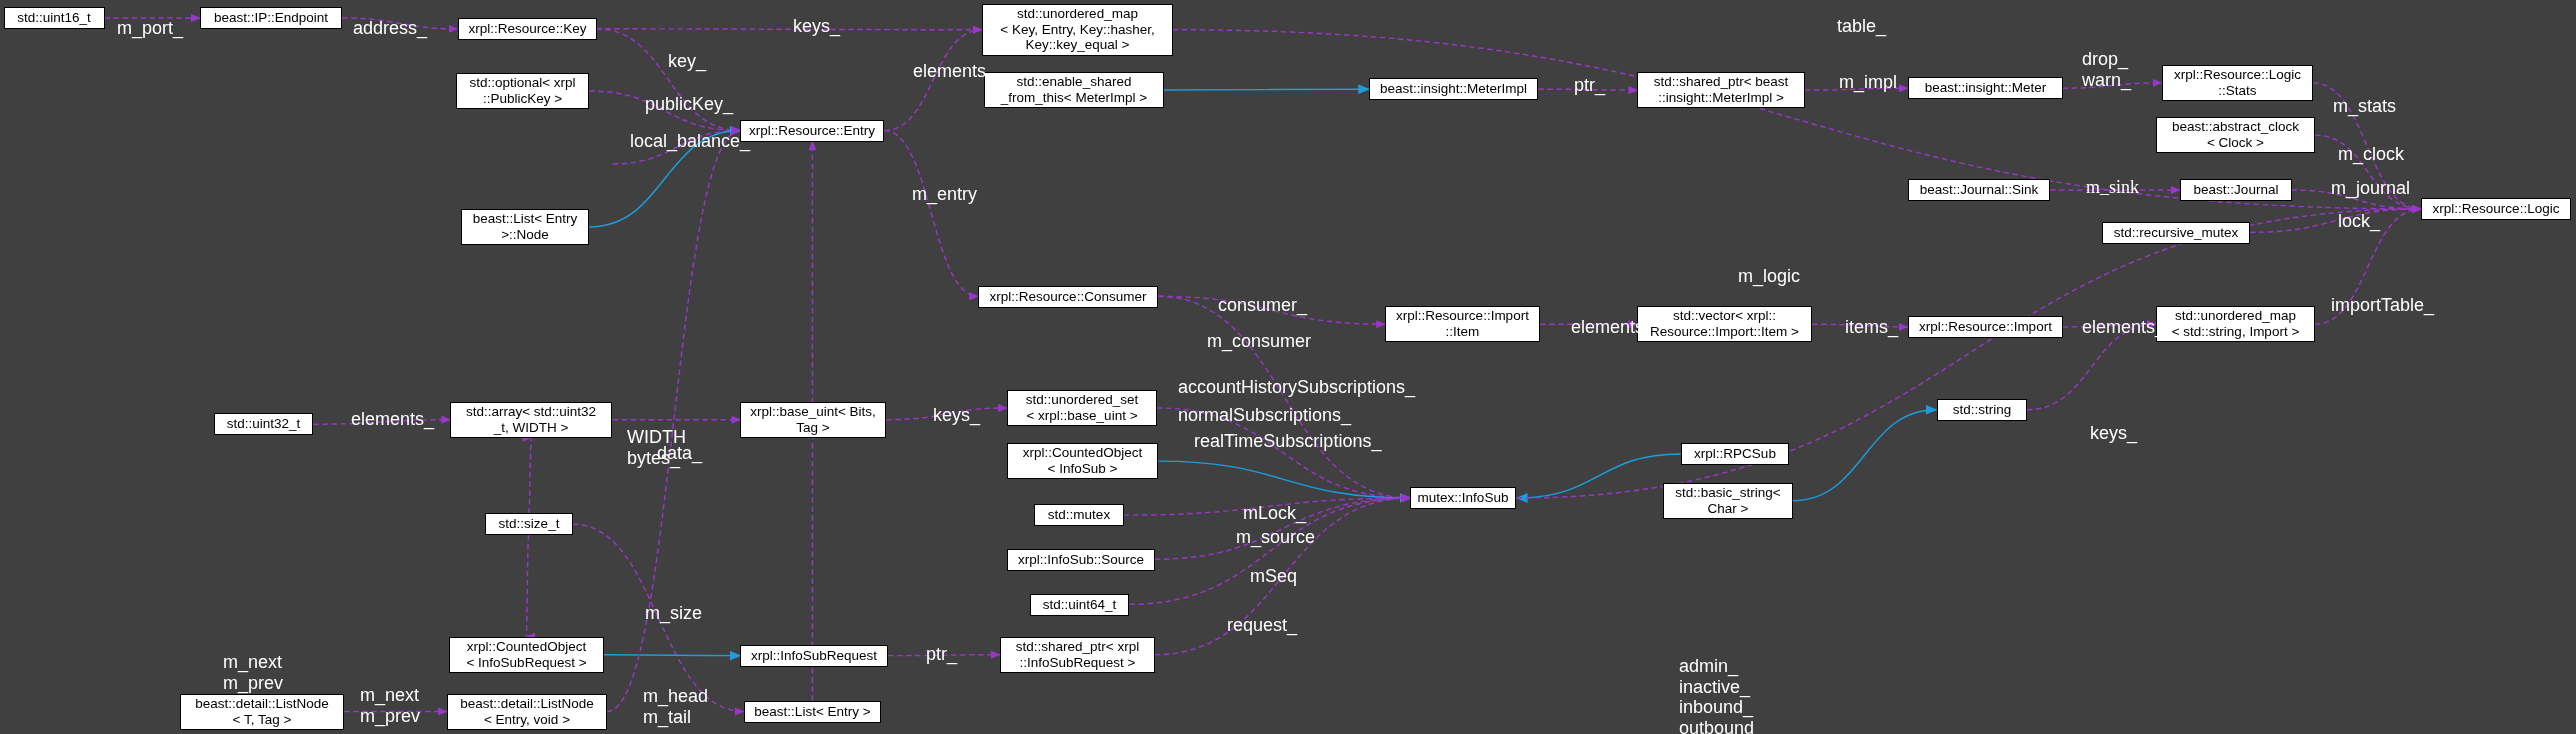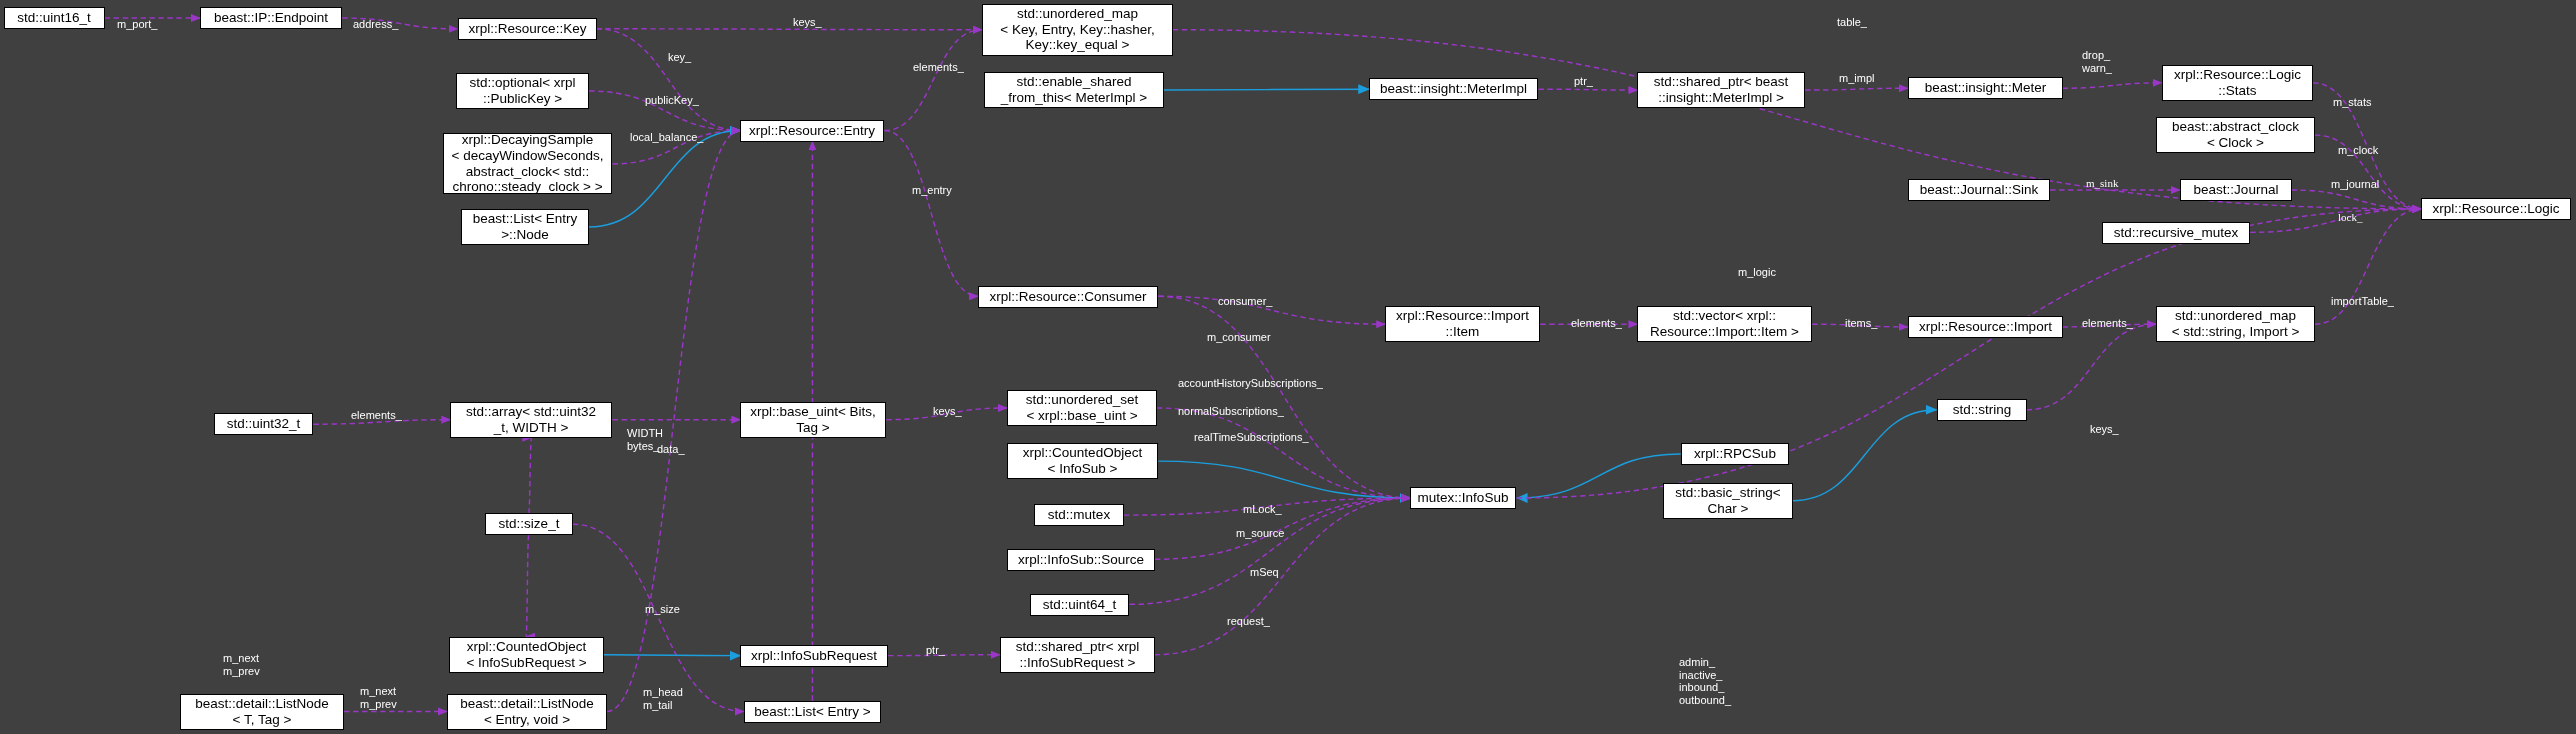--- a/index.html
+++ b/index.html
@@ -33,21 +33,21 @@
     text-align: center;
     display: flex;
     align-items: center;
     justify-content: center;
     white-space: pre;
     padding: 0.9px 2.7px;
   }
   .edge-label {
     position: absolute;
     color: #ffffff;
-    font-size: 11px;
+    font-size: 18px;
     white-space: pre;
     line-height: 1.15;
     text-align: left;
   }
 </style>
 </head>
 <body>
 
 <div id="canvas">
   <svg id="edges" viewBox="0 0 2860 815" preserveAspectRatio="none">
@@ -117,24 +117,20 @@
     <div class="node" style="left: 456px; top: 73px; width: 133px; height: 36px;">std::optional&lt; xrpl
 ::PublicKey &gt;</div>
     <div class="node" style="left: 984px; top: 72px; width: 180px; height: 36px;">std::enable_shared
 _from_this&lt; MeterImpl &gt;</div>
     <div class="node" style="left: 1369px; top: 78px; width: 169px; height: 21.6px;">beast::insight::MeterImpl</div>
     <div class="node" style="left: 1637px; top: 72px; width: 168px; height: 36px;">std::shared_ptr&lt; beast
 ::insight::MeterImpl &gt;</div>
     <div class="node" style="left: 1908px; top: 77px; width: 155px; height: 21.6px;">beast::insight::Meter</div>
     <div class="node" style="left: 2162px; top: 65px; width: 151px; height: 36px;">xrpl::Resource::Logic
 ::Stats</div>
-    <div class="node" style="left: 443px; top: 133px; width: 169px; height: 61px;">xrpl::DecayingSample
-&lt; decayWindowSeconds,
-abstract_clock&lt; std::
-chrono::steady_clock &gt; &gt;</div>
     <div class="node" style="left: 740px; top: 120px; width: 144px; height: 21.6px;">xrpl::Resource::Entry</div>
     <div class="node" style="left: 2156px; top: 117px; width: 159px; height: 36px;">beast::abstract_clock
 &lt; Clock &gt;</div>
     <div class="node" style="left: 1908px; top: 179px; width: 142px; height: 21.6px;">beast::Journal::Sink</div>
     <div class="node" style="left: 2180px; top: 179px; width: 112px; height: 21.6px;">beast::Journal</div>
     <div class="node" style="left: 461px; top: 209px; width: 128px; height: 36px;">beast::List&lt; Entry
 &gt;::Node</div>
     <div class="node" style="left: 2102px; top: 222px; width: 148px; height: 21.6px;">std::recursive_mutex</div>
     <div class="node" style="left: 2421px; top: 198px; width: 150px; height: 21.6px;">xrpl::Resource::Logic</div>
     <div class="node" style="left: 978px; top: 286px; width: 180px; height: 21.6px;">xrpl::Resource::Consumer</div>
@@ -184,21 +180,21 @@
     <div class="edge-label" style="left: 2082px; top: 49px;">drop_
 warn_</div>
     <div class="edge-label" style="left: 2333px; top: 96px;">m_stats</div>
     <div class="edge-label" style="left: 630px; top: 131px;">local_balance_</div>
     <div class="edge-label" style="left: 645px; top: 94px;">publicKey_</div>
     <div class="edge-label" style="left: 2338px; top: 144px;">m_clock</div>
     <div class="edge-label" style="left: 2331px; top: 178px;">m_journal</div>
     <div class="edge-label" style="left: 2086px; top: 177px; font-family: Liberation Serif, serif;">m_sink</div>
     <div class="edge-label" style="left: 912px; top: 184px;">m_entry</div>
     <div class="edge-label" style="left: 1738px; top: 266px;">m_logic</div>
-    <div class="edge-label" style="left: 2338px; top: 211px; font-family: Liberation Serif, serif;">lock_</div>
+    <div class="edge-label" style="left: 2338px; top: 211px;">lock_</div>
     <div class="edge-label" style="left: 2331px; top: 295px;">importTable_</div>
     <div class="edge-label" style="left: 1218px; top: 295px;">consumer_</div>
     <div class="edge-label" style="left: 1571px; top: 317px;">elements_</div>
     <div class="edge-label" style="left: 1845px; top: 317px;">items_</div>
     <div class="edge-label" style="left: 2082px; top: 317px;">elements_</div>
     <div class="edge-label" style="left: 1207px; top: 331px;">m_consumer</div>
     <div class="edge-label" style="left: 1178px; top: 377px;">accountHistorySubscriptions_</div>
     <div class="edge-label" style="left: 351px; top: 409px;">elements_</div>
     <div class="edge-label" style="left: 657px; top: 407px; margin-top: 36px;">data_</div>
     <div class="edge-label" style="left: 933px; top: 405px;">keys_</div>

